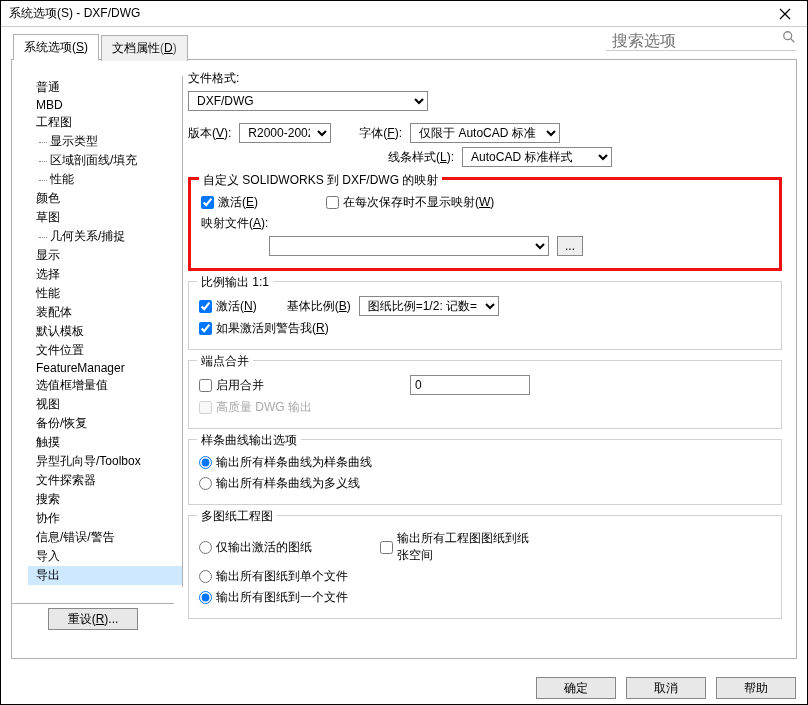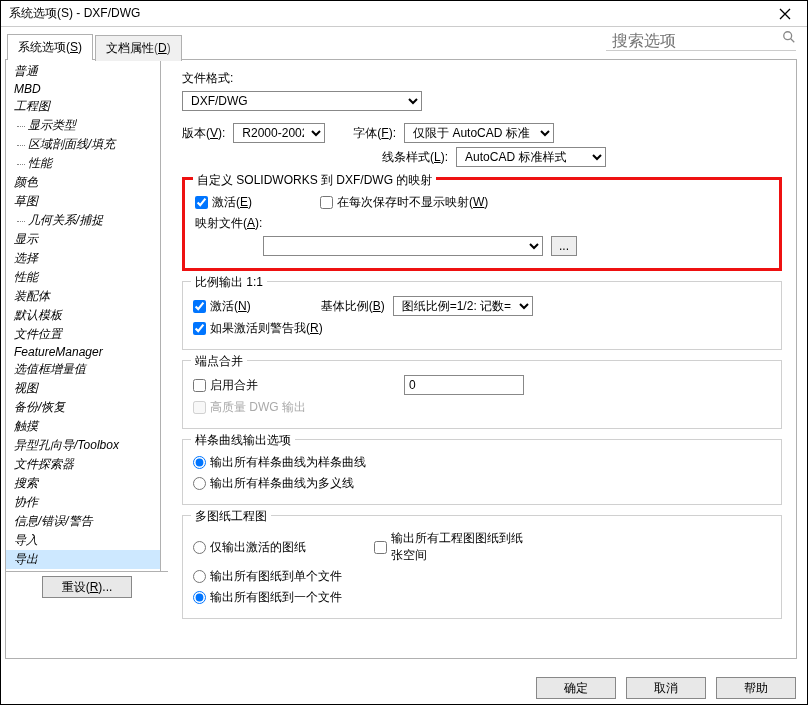--- a/index.html
+++ b/index.html
@@ -3,27 +3,27 @@
 <meta charset="utf-8">
 <style>
   * { box-sizing: border-box; margin: 0; padding: 0; font-family: "Microsoft YaHei", sans-serif; font-size: 12px; color: #000; }
   body { background: #fff; width: 808px; height: 705px; overflow: hidden; border: 1px solid #000; }
   .titlebar { height: 26px; display: flex; align-items: center; justify-content: space-between; padding: 0 0 0 8px; background: #fff; border-bottom: 1px solid #ccc; }
   .titlebar .close { width: 44px; height: 26px; display:flex; align-items:center; justify-content:center; font-size:14px; }
   .searchbar { position:absolute; top:32px; right:12px; display:flex; align-items:center; gap:6px; color:#888; border-bottom:1px solid #ccc; width:190px; }
   .searchbar svg { width:14px; height:14px; }
   .searchbar input { border:none; outline:none; flex:1; color:#1d4ed8; font-size:16px; background:transparent; }
   .searchbar .mag { position:absolute; right:0; top:-2px; }
-  .dialog-body { padding: 6px 10px 0 4px; height: 634px; }
+  .dialog-body { padding: 6px 10px 0 10px; height: 634px; }
   .tabstrip { display:flex; gap:2px; padding-left:2px; }
   .tab { padding:4px 10px 4px 10px; border:1px solid #b0b0b0; border-bottom:none; background:#fff; position:relative; top:1px; }
   .tab.inactive { background:#f0f0f0; color:#555; top:2px; }
   .tab .ul { text-decoration: underline; }
   .panel { border:1px solid #b0b0b0; height: 600px; display:flex; }
-  .tree { width:155px; border-right:1px solid #b0b0b0; margin:0; padding:2px 0; overflow:auto;font-style:italic; }
+  .tree { width:155px; border-right:1px solid #b0b0b0; margin:16px; padding:2px 0; overflow:auto; }
   .tree-item { padding:1px 4px 1px 8px; white-space:nowrap; cursor:default; }
   .tree-item.sub { padding-left:22px; position:relative; }
   .tree-item.sub::before { content:""; position:absolute; left:11px; top:50%; width:8px; height:1px; border-top:1px dotted #888; }
   .tree-item.selected { background:#cde8ff; }
   .content { flex:1; padding:6px 14px; overflow:auto; }
   .row { display:flex; align-items:center; margin:4px 0; gap:8px; }
   .label { min-width:60px; }
   select, input[type=text] { border:1px solid #888; height:20px; font-size:12px; padding:0 4px; background:#fff; }
   .select-wide { width:240px; }
   .select-med { width:92px; }
@@ -157,21 +157,21 @@
         </div>
       </div>
 
       <div class="groupbox">
         <span class="legend">比例输出 1:1</span>
         <div class="row">
           <label class="checkbox">
               <input type="checkbox" checked="" style="">
               <span><span>激活</span>(<span class="ul">N</span>)</span>
             </label>
-          <span style="margin-left:62px"><span>基体比例</span>(<span class="ul">B</span>)</span>
+          <span style="margin-left:22px"><span>基体比例</span>(<span class="ul">B</span>)</span>
           <select class="select-scale"><option>图纸比例=1/2: 记数=1</option></select>
         </div>
         <div class="row">
           <label class="checkbox">
               <input type="checkbox" checked="" style="">
               <span><span>如果激活则警告我</span>(<span class="ul">R</span>)</span>
             </label>
         </div>
       </div>
 

